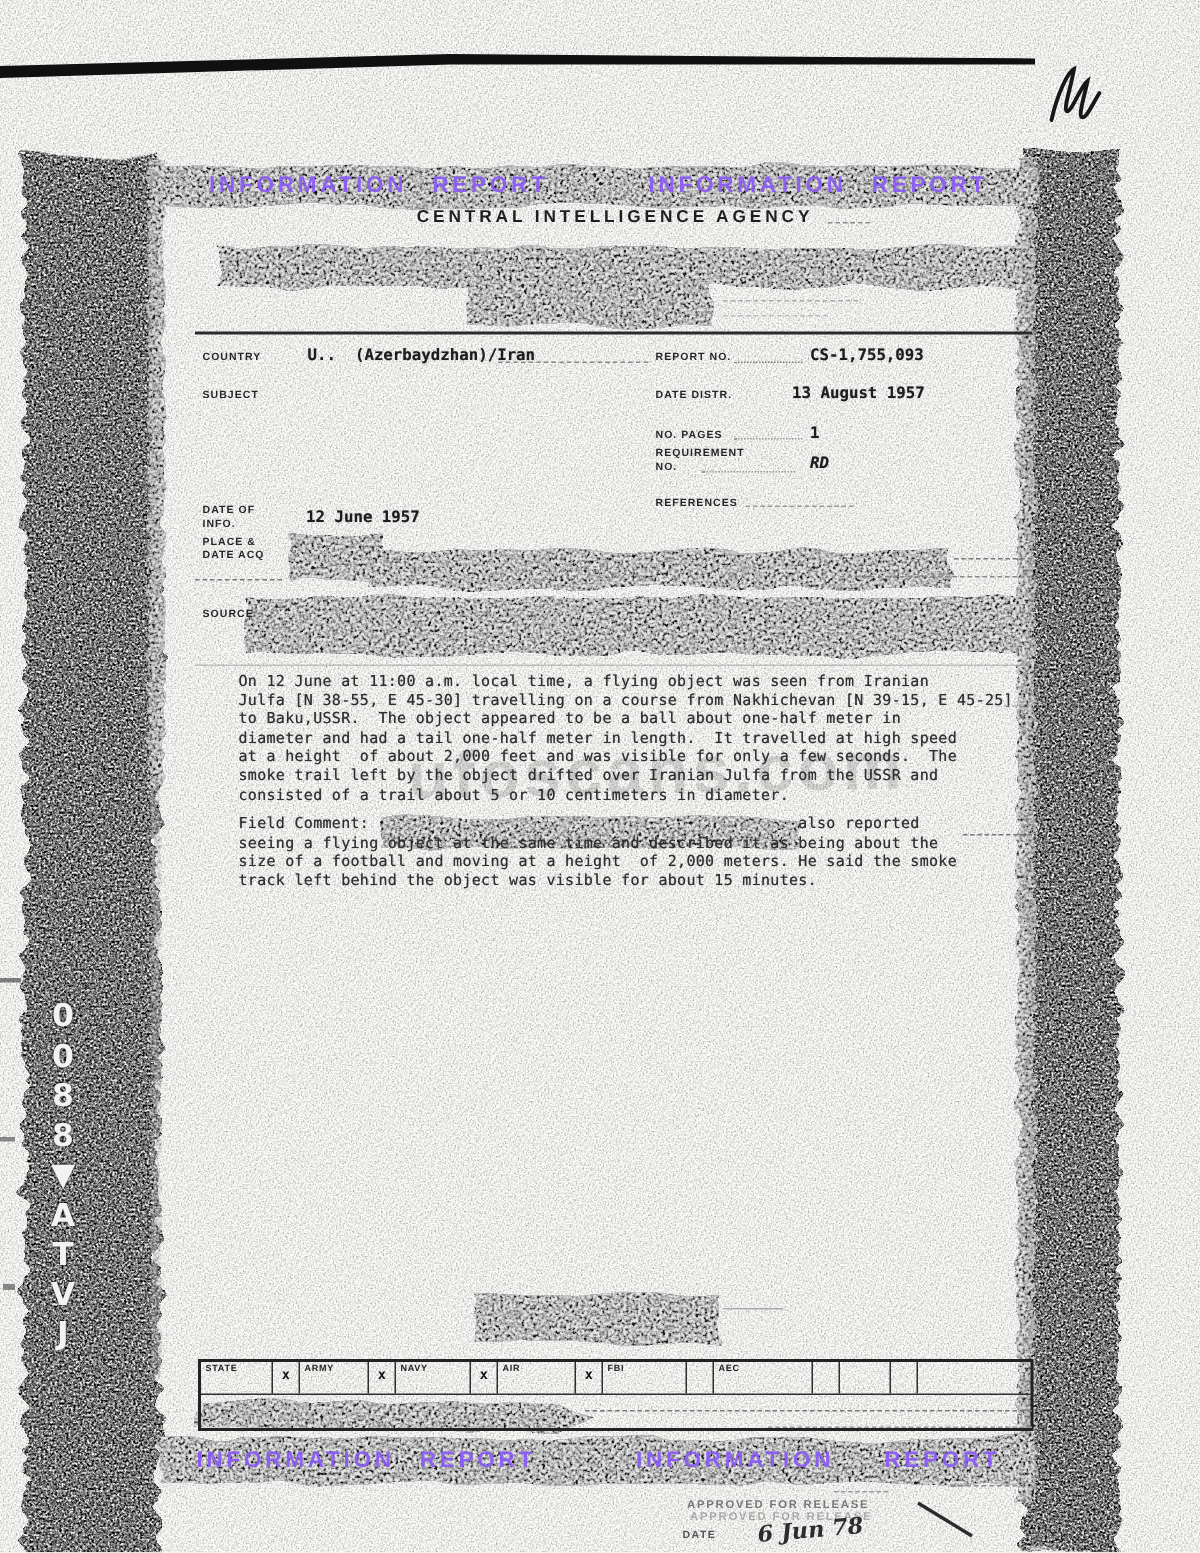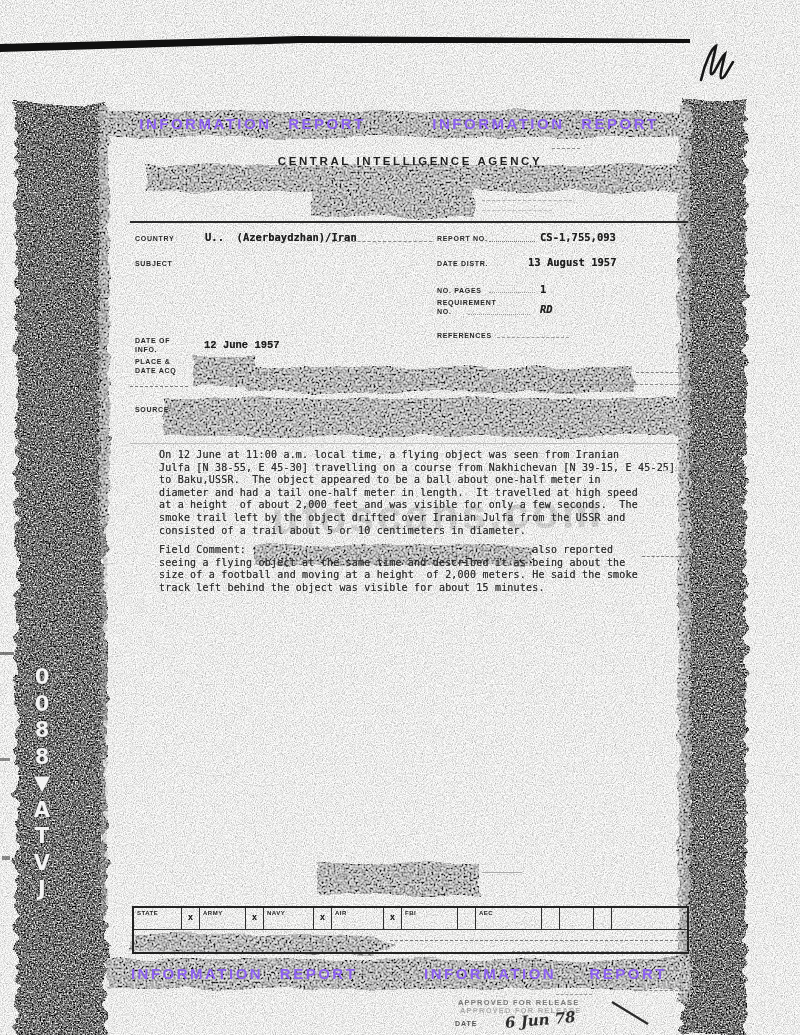--- a/index.html
+++ b/index.html
@@ -5,21 +5,21 @@
   html,body{margin:0;padding:0;}
   body{background:#e9e9e9;font-family:"Liberation Sans",sans-serif;}
   #canvas{position:relative;width:800px;height:1035px;background:#fcfcfb;overflow:hidden;margin:0 auto;}
   .wm{position:absolute;z-index:1;font:700 44px "Liberation Sans",sans-serif;letter-spacing:3px;
       color:#b9b9b9;opacity:.5;transform:rotate(-1.2deg);}
   svg.fx{position:absolute;left:0;top:0;z-index:2;pointer-events:none;}
   #content{position:absolute;left:0;top:0;width:800px;height:1035px;z-index:3;}
   #content > div{position:absolute;}
   .bandtext{font:800 15px/26px "Liberation Sans",sans-serif;letter-spacing:2.5px;word-spacing:10px;
       color:#8b5cf6;white-space:pre;text-align:center;opacity:.95;}
-  .agency{font:600 11.5px "Liberation Sans",sans-serif;letter-spacing:2.6px;color:#1e1e1e;margin-top:16px;}
+  .agency{font:600 11.5px "Liberation Sans",sans-serif;letter-spacing:2.6px;color:#1e1e1e;}
   .flabel{font:700 7px/8.5px "Liberation Sans",sans-serif;letter-spacing:.7px;color:#262626;white-space:pre;}
   .tval{font:600 10.5px/13px "DejaVu Sans Mono",monospace;color:#1d1d1d;white-space:pre;
       text-shadow:0 0 .6px rgba(0,0,0,.5);}
   .typew{font:400 10px/12.6px "DejaVu Sans Mono",monospace;letter-spacing:.2px;color:#2e2e2e;
       white-space:pre;text-shadow:0 0 .5px rgba(40,40,40,.65);}
   .ld{border-bottom:1px dotted #777;height:0;}
   .dd{border-bottom:1px dashed #888;height:0;}
   .sr{border-bottom:1px solid #999;height:0;}
   .rule{background:#2a2a2a;}
   .filmcode{font:700 21px/26.5px "DejaVu Sans",sans-serif;color:#f2f2f2;white-space:pre;text-align:center;
@@ -128,21 +128,21 @@
     <div class="flabel" style="left:437px;top:299px;">REQUIREMENT
 NO.</div>
     <div class="ld" style="left:468px;top:314px;width:62px;border-color:#999;"></div>
     <div class="tval" style="left:540px;top:303px;font-style:italic;">RD</div>
 
     <div class="flabel" style="left:437px;top:332px;">REFERENCES</div>
     <div class="dd" style="left:497px;top:337px;width:72px;border-color:#999;"></div>
 
     <div class="flabel" style="left:135px;top:337px;">DATE OF
 INFO.</div>
-    <div class="tval" style="left:204px;top:339px;font-family:Liberation Mono, monospace;">12 June 1957</div>
+    <div class="tval" style="left:204px;top:339px;">12 June 1957</div>
 
     <div class="flabel" style="left:135px;top:358px;">PLACE &amp;
 DATE ACQ</div>
     <div class="dd" style="left:636px;top:372px;width:52px;border-color:#777;"></div>
     <div class="dd" style="left:560px;top:384px;width:128px;"></div>
     <div class="dd" style="left:130px;top:386px;width:58px;border-color:#777;"></div>
 
     <div class="flabel" style="left:135px;top:406px;">SOURCE</div>
     <div class="sr" style="left:130px;top:443px;width:558px;opacity:.55;"></div>
 

